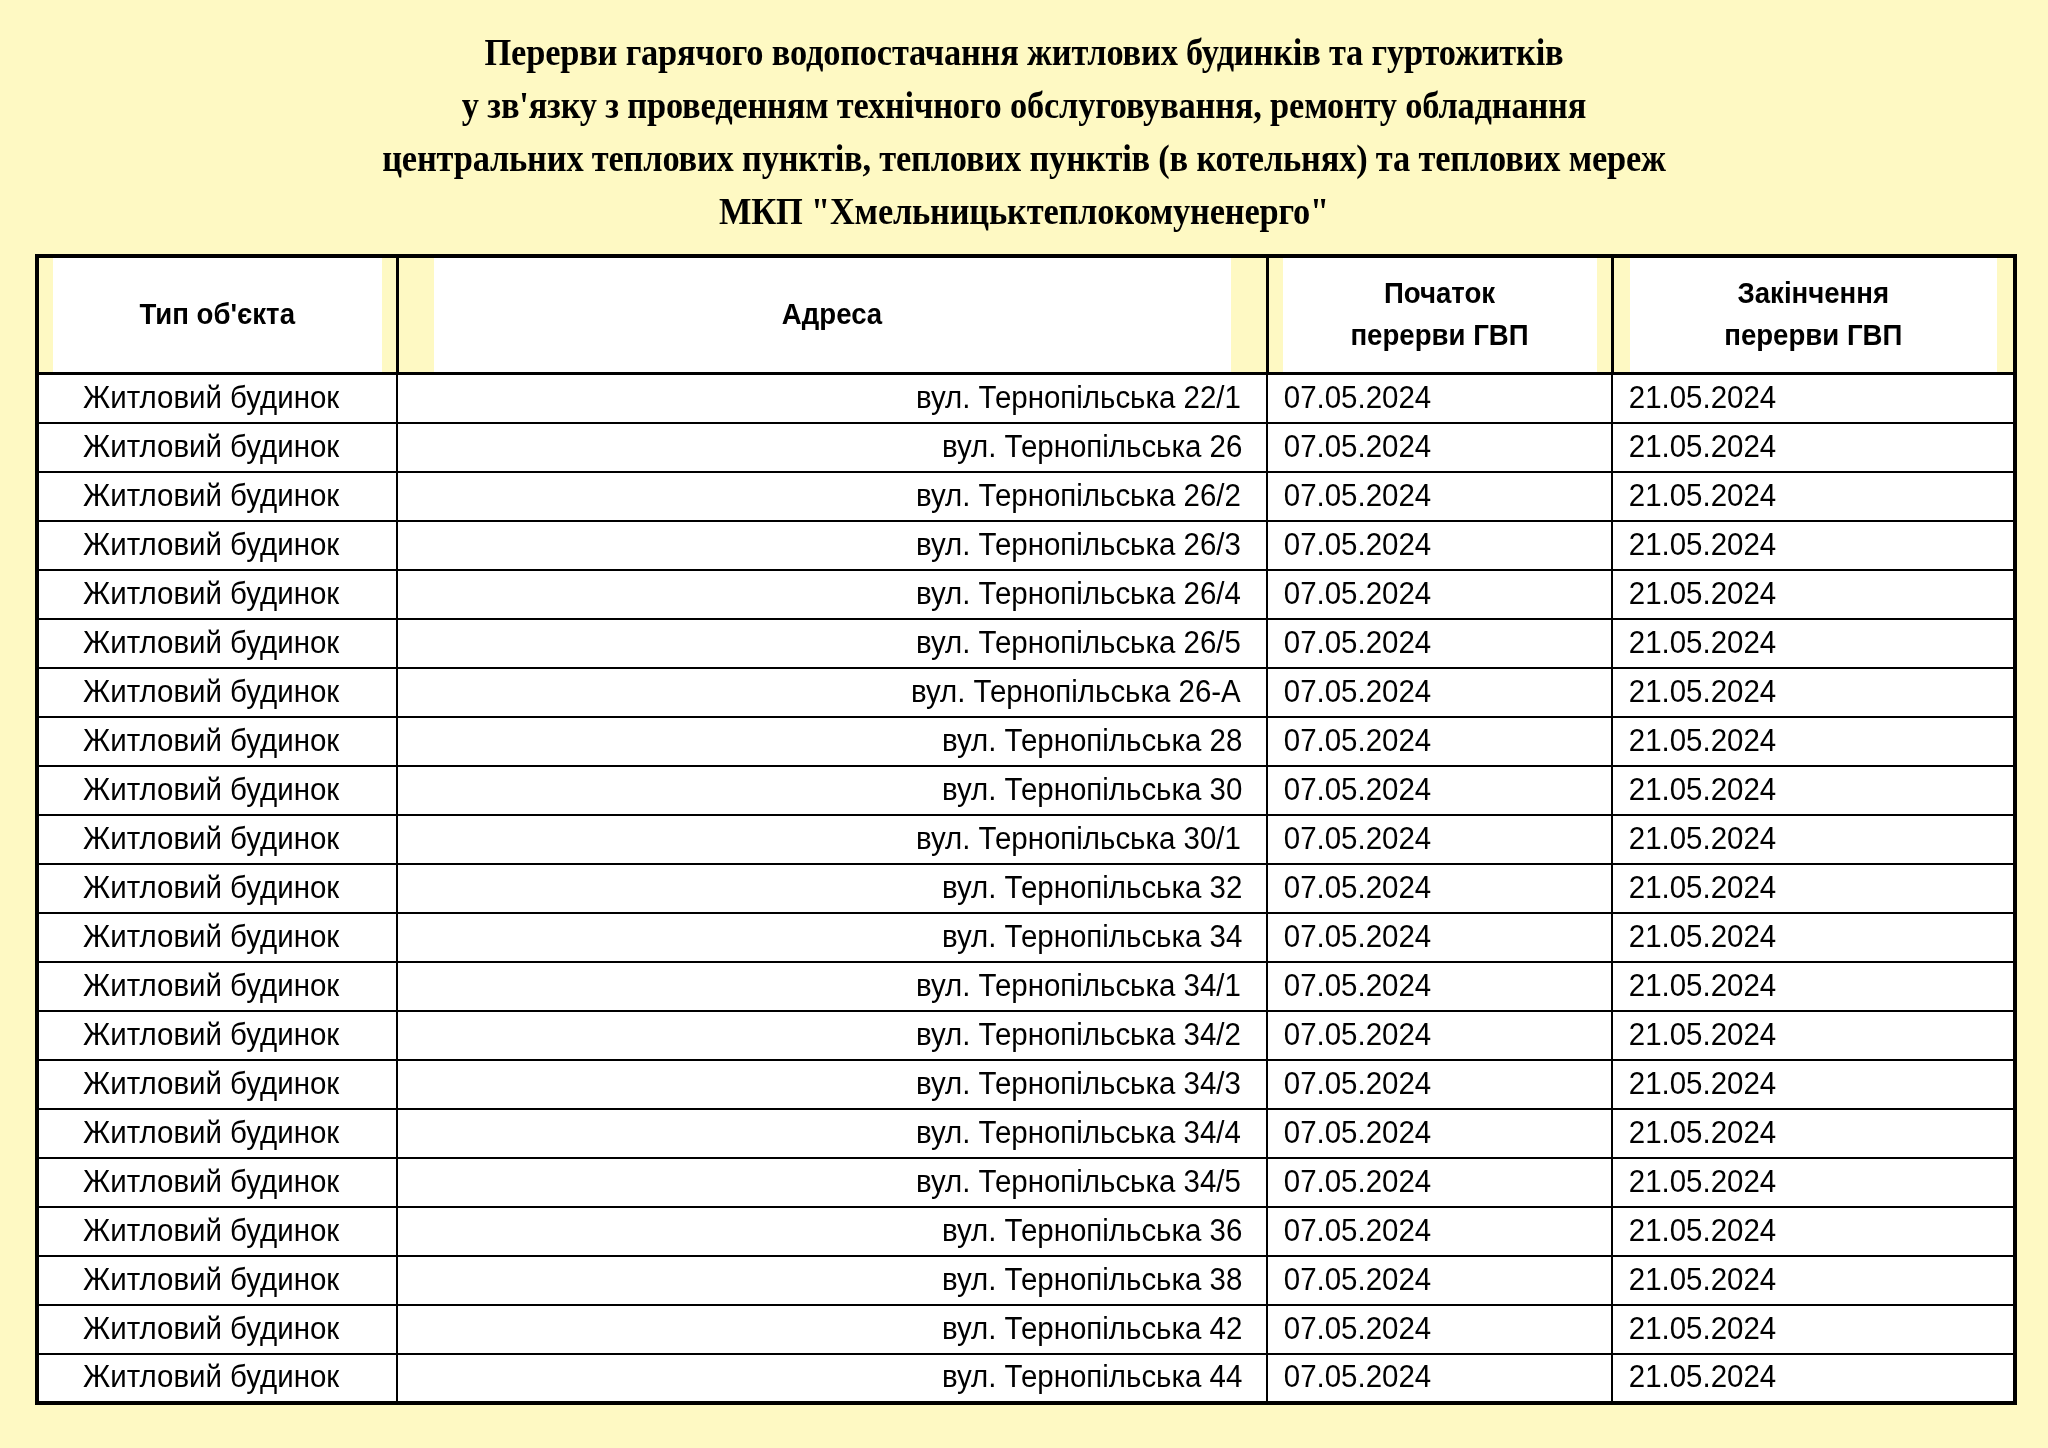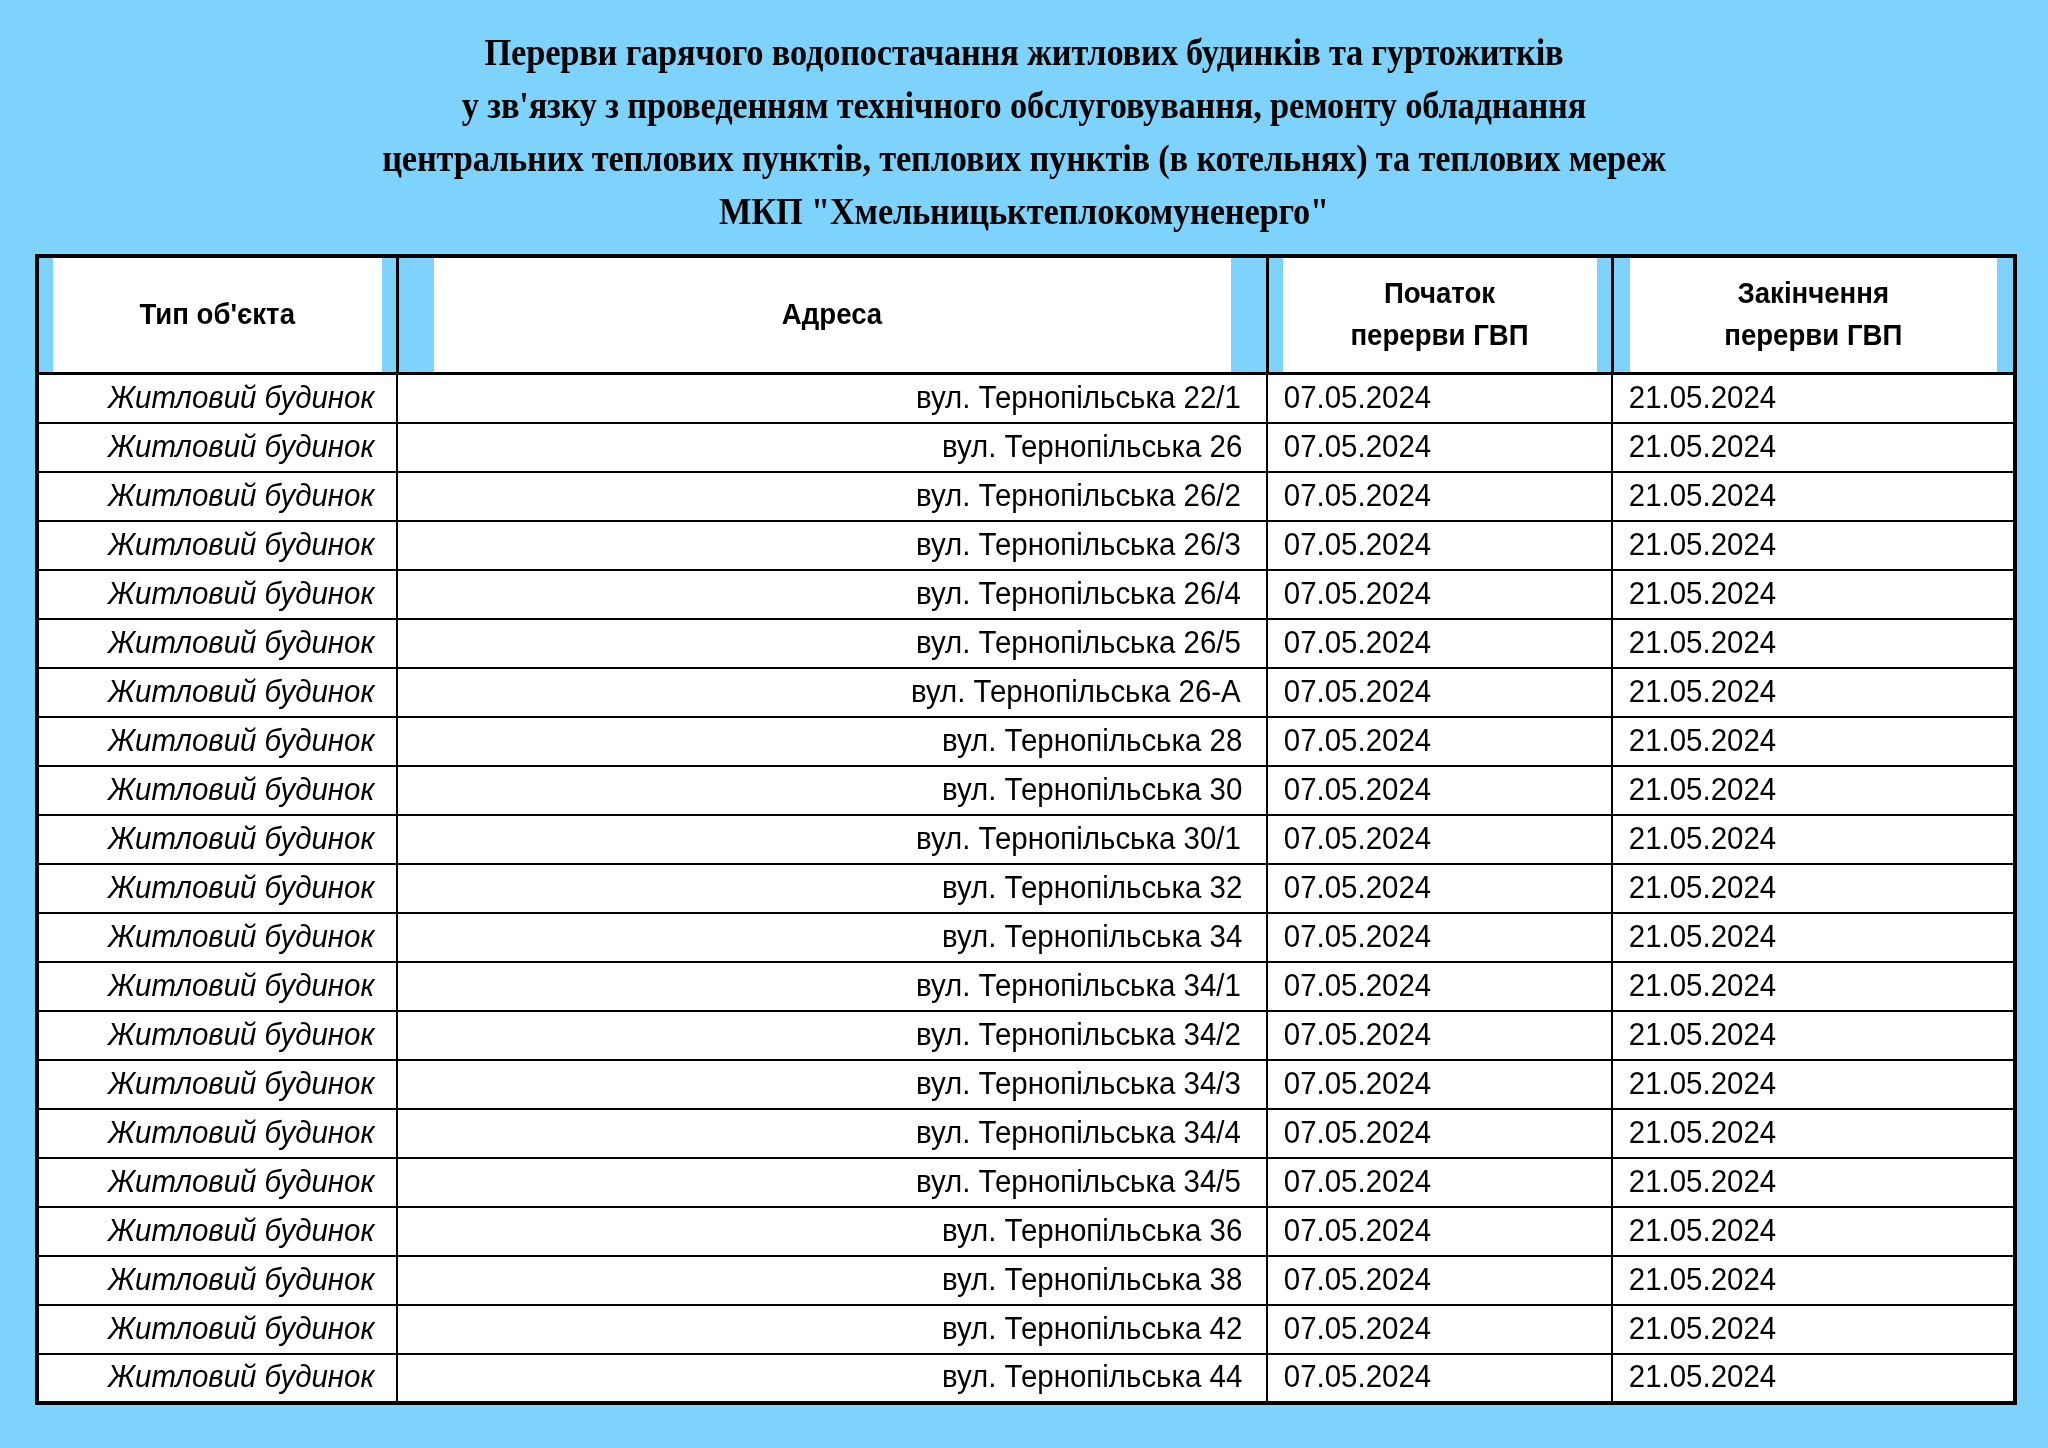--- a/index.html
+++ b/index.html
@@ -13,21 +13,21 @@
     height: 1448px;
     font-family: "Liberation Sans", sans-serif;
     color: #000000;
     overflow: hidden;
   }
 
   .page {
     position: relative;
     width: 2048px;
     height: 1448px;
-    background: #7dd3fc;
+    background: #fef9c3;
   }
 
   
   .title-block {
     padding-top: 26px;
     text-align: center;
   }
   .title-line {
     font-family: "Liberation Serif", "DejaVu Serif", serif;
     font-weight: bold;
@@ -77,23 +77,22 @@
     font-size: 31px;
     line-height: 33px;
     height: 49px;
     padding: 4px 8px 6px 8px;
     vertical-align: middle;
     white-space: nowrap;
     overflow: hidden;
     background: #ffffff;
   }
   td.cell-type {
-    text-align: right;
+    text-align: center;
     padding-left: 5px;
-    font-style: italic;
   }
   td.cell-addr {
     text-align: right;
     padding-left: 10px;
   }
   td.cell-date {
     text-align: left;
     padding-right: 8px;
     margin-left: 8px;
   }

